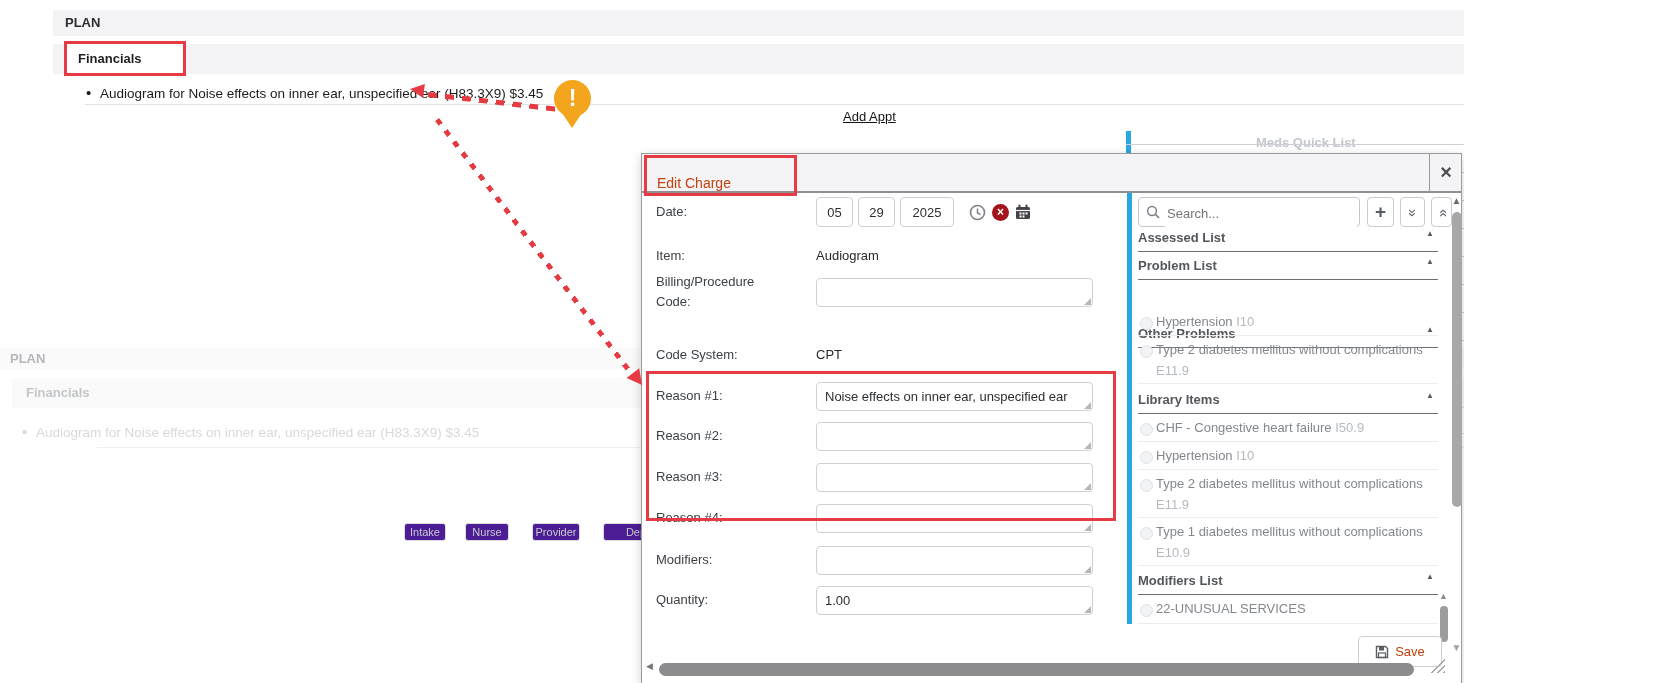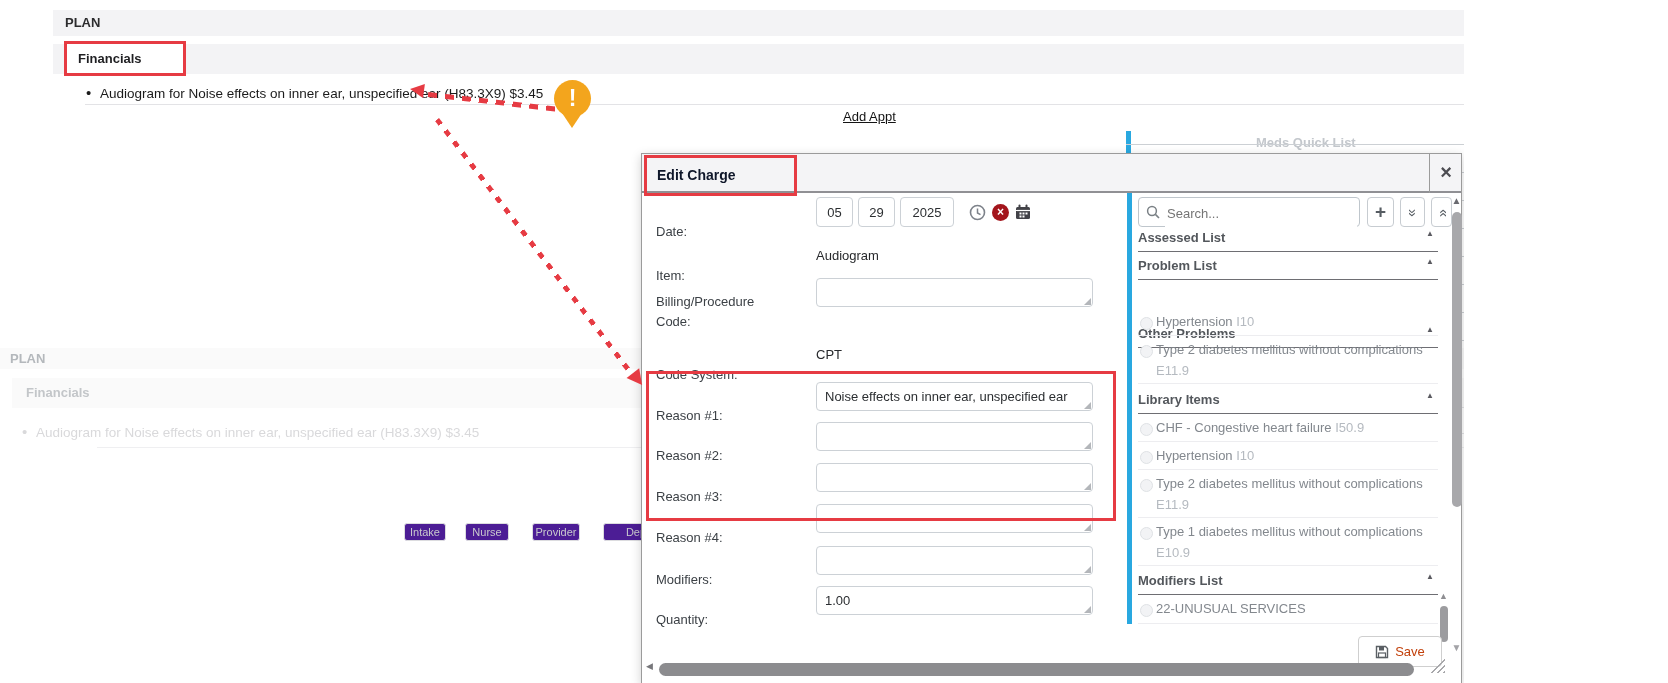--- a/index.html
+++ b/index.html
@@ -4,21 +4,21 @@
 <style>
   html,body{margin:0;padding:0;background:#fff;}
   .stage{position:relative;width:1464px;height:683px;overflow:hidden;background:#fff;
          font-family:"Liberation Sans",sans-serif;font-size:13px;color:#222;}
   .abs{position:absolute;}
   .bar{background:#f3f3f5;}
   .redbox{border:3px solid #e63b43;box-sizing:border-box;}
   .inp{position:absolute;box-sizing:border-box;border:1px solid #ccd1d6;border-radius:4px;
        font-family:"Liberation Sans",sans-serif;font-size:13px;color:#2b2e31;padding:0 8px;background:#fff;outline:none;}
   .grip{position:absolute;width:0;height:0;border-left:7px solid transparent;border-bottom:7px solid #b3b6ba;}
-  .lbl{position:absolute;left:14px;width:122px;font-size:13px;color:#3c4146;line-height:20px;margin-top:20px;}
+  .lbl{position:absolute;left:14px;width:122px;font-size:13px;color:#3c4146;line-height:20px;}
   .val{position:absolute;left:174px;font-size:13px;color:#27292c;line-height:20px;}
   .icon-btn{position:absolute;box-sizing:border-box;border:1px solid #c7ccd1;border-radius:4px;background:#fff;
             color:#565c62;text-align:center;cursor:pointer;}
   .hdr-row{position:absolute;left:496px;width:300px;border-bottom:1px solid #6e6e73;box-sizing:border-box;}
   .hdr-row .t{font-weight:bold;color:#53575c;font-size:13px;}
   .hdr-row .car{position:absolute;right:4px;top:50%;margin-top:-9px;font-size:8px;color:#5a5a60;}
   .p-item{position:absolute;left:496px;width:300px;border-bottom:1px solid #ededf0;box-sizing:border-box;}
   .radio{position:absolute;left:2px;top:9px;width:11px;height:11px;border:1px solid #dfe2e5;border-radius:50%;background:#f2f3f5;}
   .p-item .tx{display:block;margin-left:18px;width:268px;font-size:13px;color:#83888e;line-height:21px;padding-top:3px;}
   .code{color:#b5bac0;}
@@ -106,21 +106,21 @@
   <div class="fbtn" style="left:504px;width:48px;">Provider</div>
   <div class="fbtn" style="left:575px;width:66px;">Dep</div>
 
   <div class="abs" style="left:641px;top:153px;width:821px;height:531px;background:#fff;border:1px solid #9b9b9b;
               box-sizing:border-box;box-shadow:0 3px 10px rgba(0,0,0,0.18);">
 
     <div class="abs" style="left:0;top:0;width:819px;height:39px;background:#f4f4f6;border-bottom:2px solid #909094;box-sizing:border-box;"></div>
     <div class="abs" style="left:787px;top:0;width:1px;height:39px;background:#9b9b9b;"></div>
     <span class="abs" style="left:789px;top:0;width:30px;text-align:center;line-height:37px;font-size:20px;font-weight:900;color:#4c4c52;cursor:pointer;">×</span>
     <div class="abs redbox" style="left:2px;top:1px;width:153px;height:41px;">
-      <span class="abs" style="left:10px;top:0;line-height:34px;font-weight:bold;font-size:14px;color:#0f172a;white-space:nowrap;">Edit Charge</span>
+      <span class="abs" style="left:10px;top:8px;line-height:34px;font-weight:normal;font-size:14px;color:#c2410c;white-space:nowrap;">Edit Charge</span>
     </div>
 
     <span class="lbl" style="top:48px;">Date:</span>
     <input class="inp" style="left: 174px; top: 43px; width: 37px; height: 30px; text-align: center; padding: 2px;" value="05">
     <input class="inp" style="left: 216px; top: 43px; width: 37px; height: 30px; text-align: center; padding: 0px;" value="29">
     <input class="inp" style="left: 258px; top: 43px; width: 54px; height: 30px; text-align: center; padding: 0px;" value="2025">
     <span class="abs" style="left:327px;top:50px;cursor:pointer;">
       <svg width="17" height="17" viewBox="0 0 17 17">
           <circle cx="8.5" cy="8.5" r="7" fill="none" stroke="#7d828a" stroke-width="1.6"></circle>
           <path d="M8.5 4.5V9l3 1.6" fill="none" stroke="#7d828a" stroke-width="1.5"></path>

